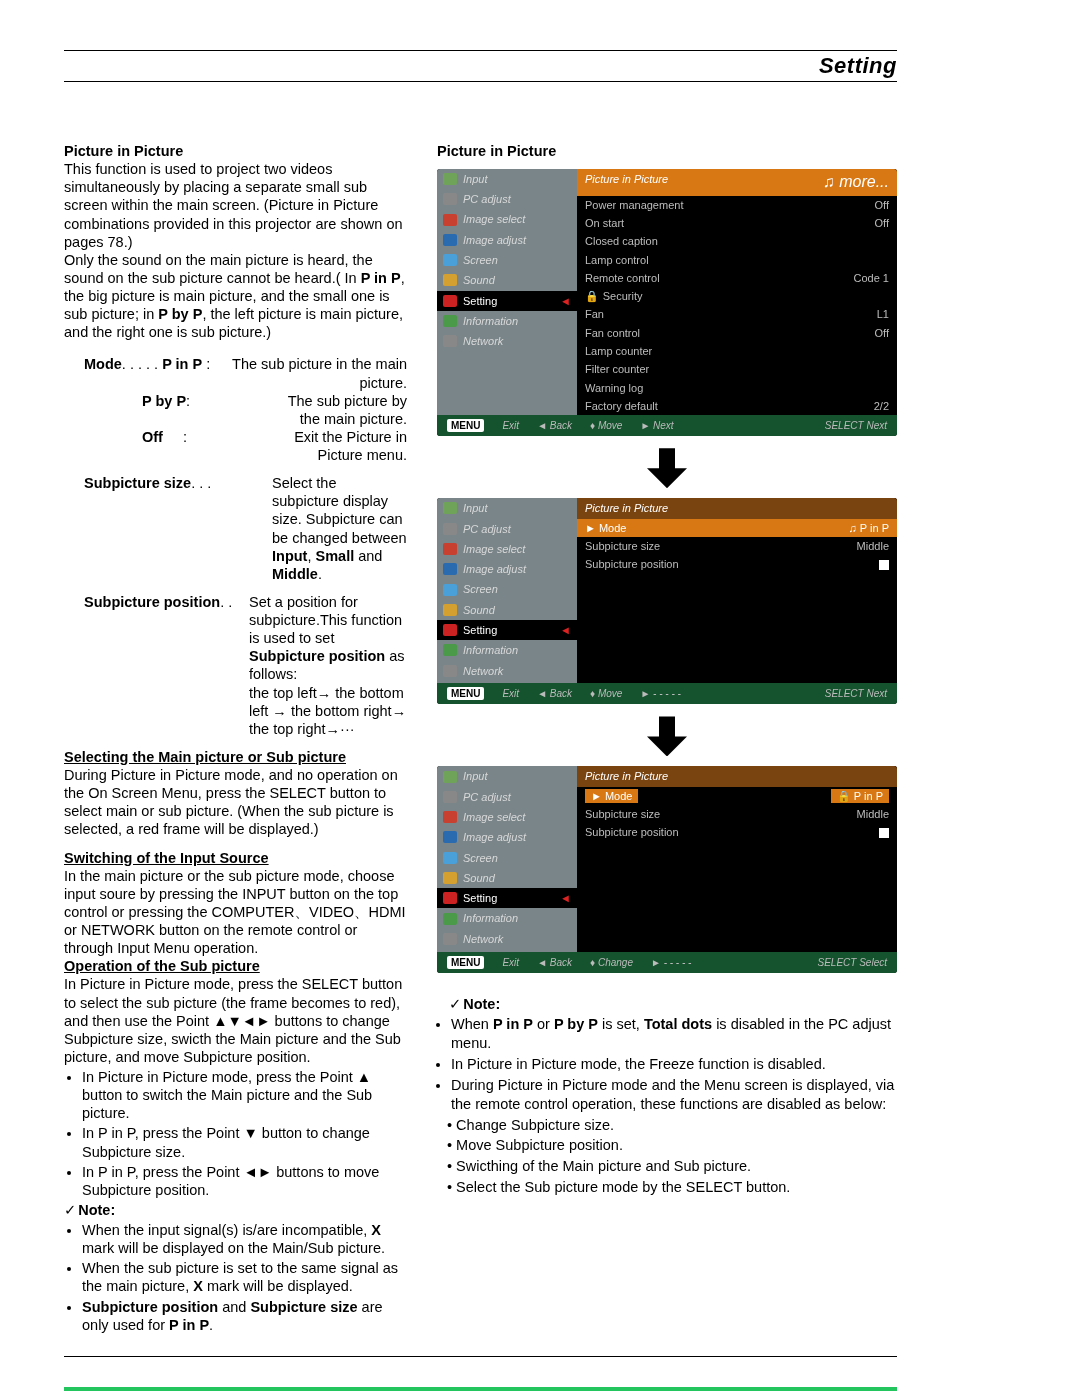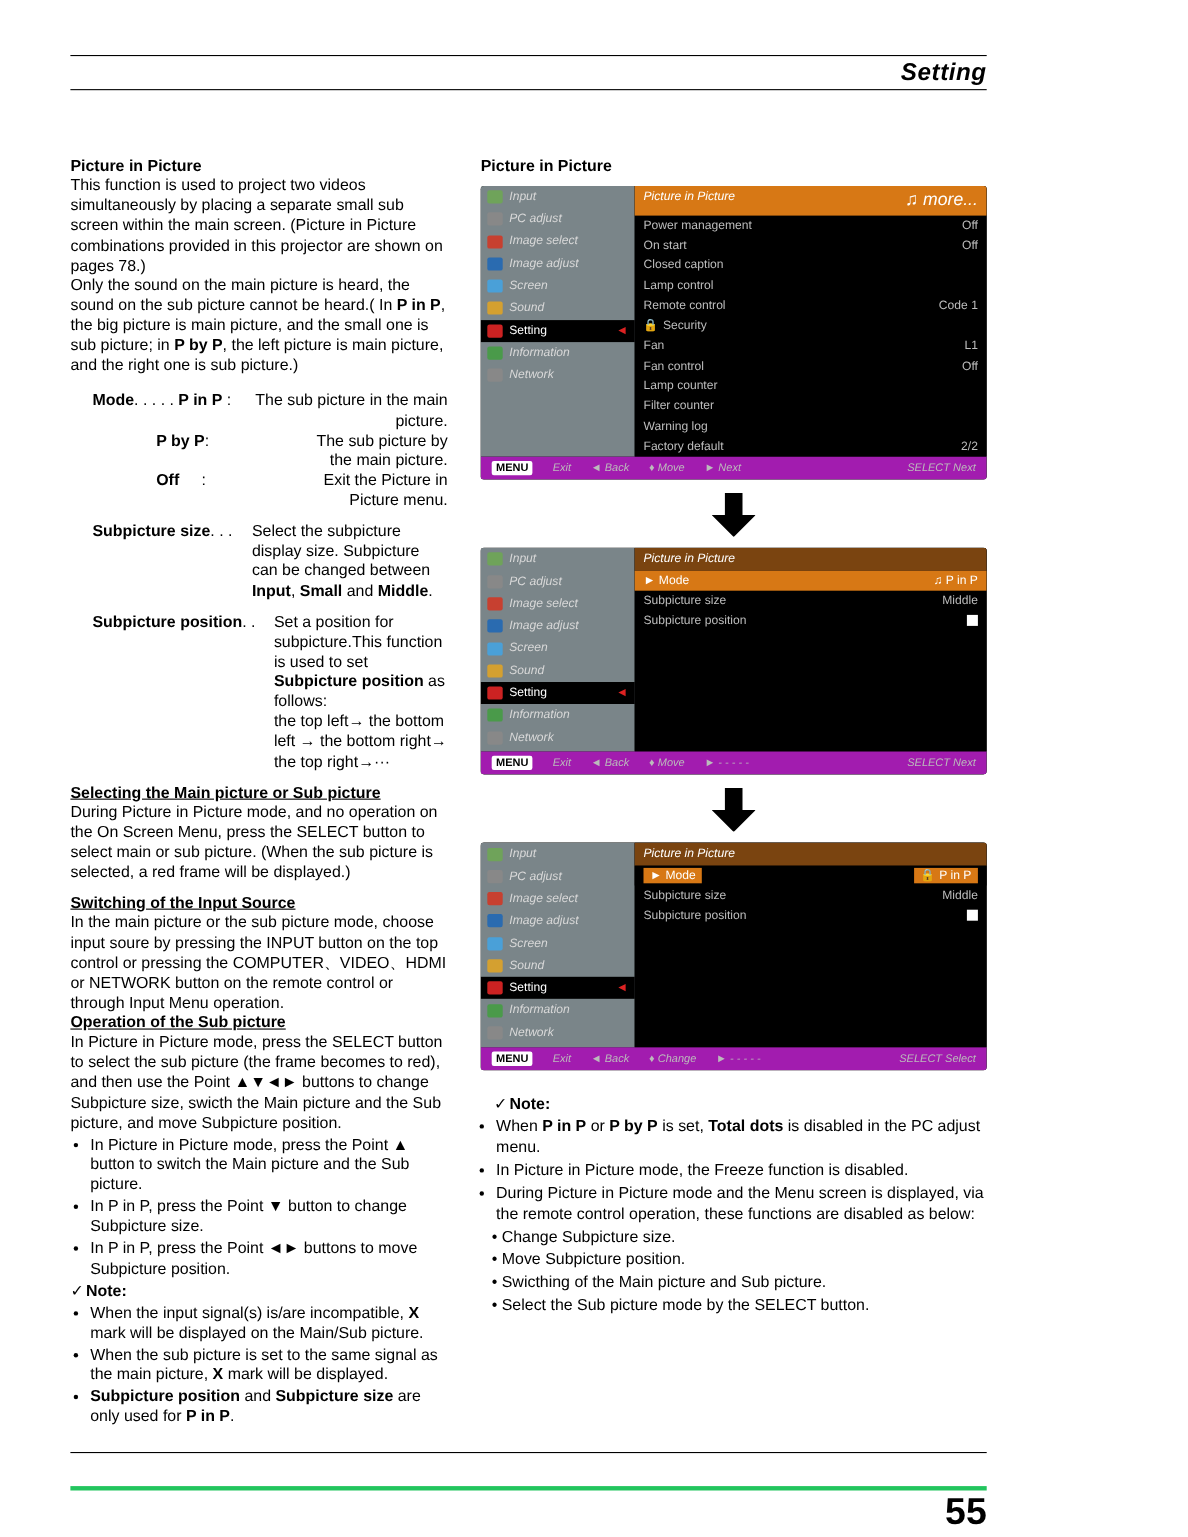--- a/index.html
+++ b/index.html
@@ -109,21 +109,21 @@
   }
   .osd-item .lock { color:#d4a030; margin-right:4px; }
   .osd-item.hi { background:#d77815; color:#fff; }
   .osd-item.hi2 { background:#000; color:#fff; }
   .osd-footer {
     display: flex;
     gap: 18px;
     padding: 4px 10px;
     font-size: 10px;
     color: #bbb;
-    background: #a21caf;
+    background: #14532d;
     font-style: italic;
   }
   .osd-footer span:first-child { background:#fff; color:#000; padding:0 4px; border-radius:2px; font-style:normal; font-weight:bold; }
   .osd-footer .r { margin-left:auto; }
 
   .arrow-down {
     width: 40px; height: 40px;
     background: #000;
     clip-path: polygon(30% 0, 70% 0, 70% 50%, 100% 50%, 50% 100%, 0 50%, 30% 50%);
     margin: 8px auto 10px auto;
@@ -164,21 +164,21 @@
           <div class="def-lab" style="text-align:left;padding-left:58px;"><span class="b">P by P</span>:</div>
           <div class="def-val">The sub picture by the main picture.</div>
         </div>
         <div class="def-row">
           <div class="def-lab" style="text-align:left;padding-left:58px;"><span class="b">Off</span>&nbsp;&nbsp;&nbsp;&nbsp;&nbsp;:</div>
           <div class="def-val">Exit the Picture in Picture menu.</div>
         </div>
       </div>
 
       <div class="indent block">
-        <div style="display:flex;">
+        <div style="display:flex;gap:43px;">
           <div style="width:145px;flex-shrink:0;"><span class="b">Subpicture size</span>. . .</div>
           <div><span>Select the subpicture display size. Subpicture can be changed between </span><span class="b">Input</span>, <span class="b">Small</span> and <span class="b">Middle</span>.</div>
         </div>
       </div>
 
       <div class="indent block">
         <div style="display:flex;">
           <div style="width:165px;flex-shrink:0;"><span class="b">Subpicture position</span>. .</div>
           <div>
             <span>Set a position for subpicture.This function is used to set </span><span class="b">Subpicture position</span><span> as follows:</span><br>

